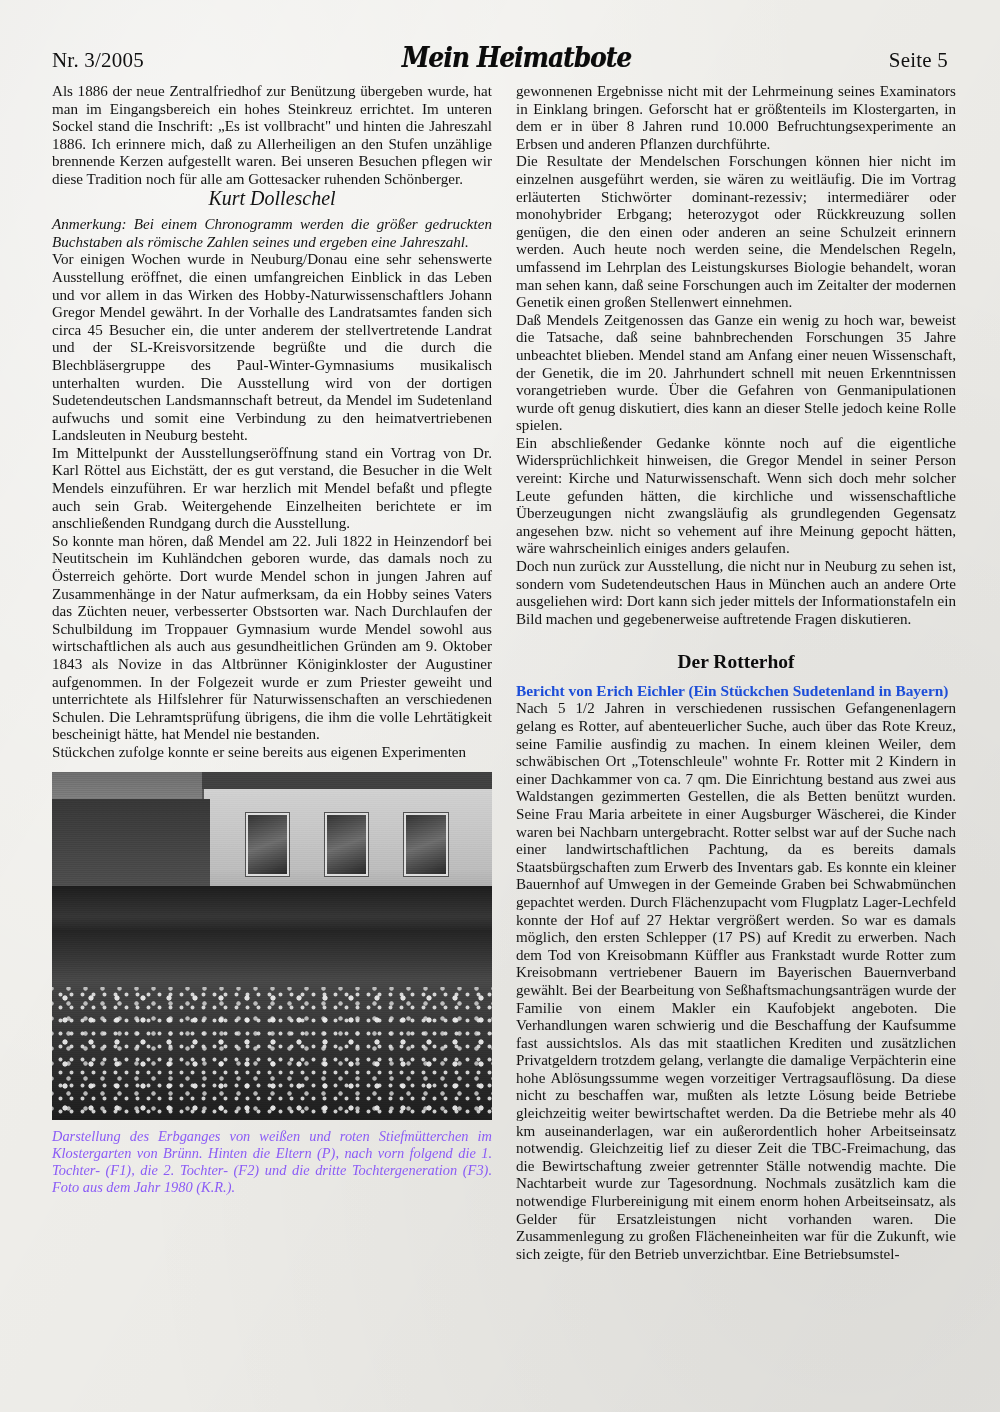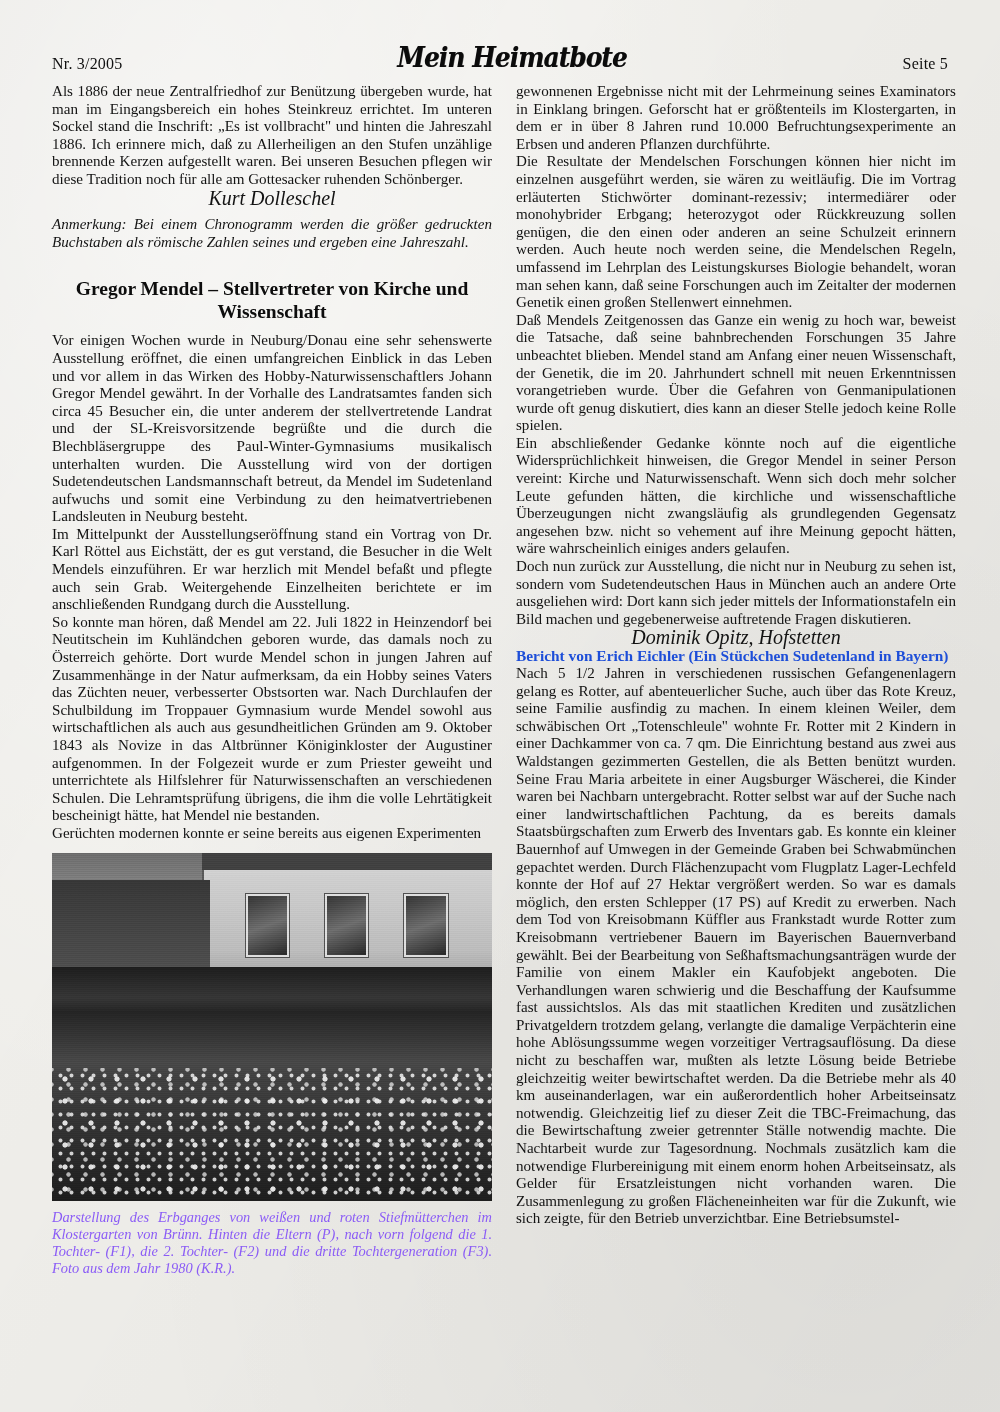--- a/index.html
+++ b/index.html
@@ -37,21 +37,21 @@
   }
 
   
   .masthead {
     display: flex;
     align-items: flex-end;
     justify-content: space-between;
     margin-bottom: 10px;
   }
   .issue, .pageno {
-    font-size: 16px;
+    font-size: 21px;
     color: #111;
     letter-spacing: 0.2px;
     white-space: nowrap;
   }
   .pageno { text-align: right; }
   .logo {
     flex: 1;
     text-align: center;
     font-family: "DejaVu Serif", serif;
     font-weight: bold;
@@ -205,26 +205,25 @@
       <div class="pageno">Seite 5</div>
     </div>
 
     <div class="columns">
 
       <div class="col">
         <p class="para">Als 1886 der neue Zentralfriedhof zur Benützung übergeben wurde, hat man im Eingangsbereich ein hohes Steinkreuz errichtet. Im unteren Sockel stand die Inschrift: „Es ist vollbracht" und hinten die Jahreszahl 1886. Ich erinnere mich, daß zu Allerheiligen an den Stufen unzählige brennende Kerzen aufgestellt waren. Bei unseren Besuchen pflegen wir diese Tradition noch für alle am Gottesacker ruhenden Schönberger.</p>
         <div class="sig">Kurt Dolleschel</div>
         <div class="note">Anmerkung: Bei einem Chronogramm werden die größer gedruckten Buchstaben als römische Zahlen seines und ergeben eine Jahreszahl.</div>
 
-        <h2 class="headline">Gregor Mendel – Stellvertreter von Kirche und Wissenschaft</h2>
 
         <p class="para">Vor einigen Wochen wurde in Neuburg/Donau eine sehr sehenswerte Ausstellung eröffnet, die einen umfangreichen Einblick in das Leben und vor allem in das Wirken des Hobby-Naturwissenschaftlers Johann Gregor Mendel gewährt. In der Vorhalle des Landratsamtes fanden sich circa 45 Besucher ein, die unter anderem der stellvertretende Landrat und der SL-Kreisvorsitzende begrüßte und die durch die Blechbläsergruppe des Paul-Winter-Gymnasiums musikalisch unterhalten wurden. Die Ausstellung wird von der dortigen Sudetendeutschen Landsmannschaft betreut, da Mendel im Sudetenland aufwuchs und somit eine Verbindung zu den heimatvertriebenen Landsleuten in Neuburg besteht.</p>
         <p class="para">Im Mittelpunkt der Ausstellungseröffnung stand ein Vortrag von Dr. Karl Röttel aus Eichstätt, der es gut verstand, die Besucher in die Welt Mendels einzuführen. Er war herzlich mit Mendel befaßt und pflegte auch sein Grab. Weitergehende Einzelheiten berichtete er im anschließenden Rundgang durch die Ausstellung.</p>
         <p class="para">So konnte man hören, daß Mendel am 22. Juli 1822 in Heinzendorf bei Neutitschein im Kuhländchen geboren wurde, das damals noch zu Österreich gehörte. Dort wurde Mendel schon in jungen Jahren auf Zusammenhänge in der Natur aufmerksam, da ein Hobby seines Vaters das Züchten neuer, verbesserter Obstsorten war. Nach Durchlaufen der Schulbildung im Troppauer Gymnasium wurde Mendel sowohl aus wirtschaftlichen als auch aus gesundheitlichen Gründen am 9. Oktober 1843 als Novize in das Altbrünner Königinkloster der Augustiner aufgenommen. In der Folgezeit wurde er zum Priester geweiht und unterrichtete als Hilfslehrer für Naturwissenschaften an verschiedenen Schulen. Die Lehramtsprüfung übrigens, die ihm die volle Lehrtätigkeit bescheinigt hätte, hat Mendel nie bestanden.</p>
-        <p class="para">Gerüchten modernen konnte er seine bereits aus eigenen Experimenten</p>
+        <p class="para">Stückchen zufolge konnte er seine bereits aus eigenen Experimenten</p>
 
         <div class="figure">
           <div class="photo">
             <div class="ph-sky"></div>
             <div class="ph-building"></div>
             <div class="ph-roofline"></div>
             <div class="ph-darkwall"></div>
             <div class="win" style="left:44%; top:12%; width:9%; height:17%;"></div>
             <div class="win" style="left:62%; top:12%; width:9%; height:17%;"></div>
             <div class="win" style="left:80%; top:12%; width:9%; height:17%;"></div>
@@ -237,22 +236,22 @@
           <div class="caption">Darstellung des Erbganges von weißen und roten Stiefmütterchen im Klostergarten von Brünn. Hinten die Eltern (P), nach vorn folgend die 1. Tochter- (F1), die 2. Tochter- (F2) und die dritte Tochtergeneration (F3). Foto aus dem Jahr 1980 (K.R.).</div>
         </div>
       </div>
 
       <div class="col">
         <p class="para">gewonnenen Ergebnisse nicht mit der Lehrmeinung seines Examinators in Einklang bringen. Geforscht hat er größtenteils im Klostergarten, in dem er in über 8 Jahren rund 10.000 Befruchtungsexperimente an Erbsen und anderen Pflanzen durchführte.</p>
         <p class="para">Die Resultate der Mendelschen Forschungen können hier nicht im einzelnen ausgeführt werden, sie wären zu weitläufig. Die im Vortrag erläuterten Stichwörter dominant-rezessiv; intermediärer oder monohybrider Erbgang; heterozygot oder Rückkreuzung sollen genügen, die den einen oder anderen an seine Schulzeit erinnern werden. Auch heute noch werden seine, die Mendelschen Regeln, umfassend im Lehrplan des Leistungskurses Biologie behandelt, woran man sehen kann, daß seine Forschungen auch im Zeitalter der modernen Genetik einen großen Stellenwert einnehmen.</p>
         <p class="para">Daß Mendels Zeitgenossen das Ganze ein wenig zu hoch war, beweist die Tatsache, daß seine bahnbrechenden Forschungen 35 Jahre unbeachtet blieben. Mendel stand am Anfang einer neuen Wissenschaft, der Genetik, die im 20. Jahrhundert schnell mit neuen Erkenntnissen vorangetrieben wurde. Über die Gefahren von Genmanipulationen wurde oft genug diskutiert, dies kann an dieser Stelle jedoch keine Rolle spielen.</p>
         <p class="para">Ein abschließender Gedanke könnte noch auf die eigentliche Widersprüchlichkeit hinweisen, die Gregor Mendel in seiner Person vereint: Kirche und Naturwissenschaft. Wenn sich doch mehr solcher Leute gefunden hätten, die kirchliche und wissenschaftliche Überzeugungen nicht zwangsläufig als grundlegenden Gegensatz angesehen bzw. nicht so vehement auf ihre Meinung gepocht hätten, wäre wahrscheinlich einiges anders gelaufen.</p>
         <p class="para">Doch nun zurück zur Ausstellung, die nicht nur in Neuburg zu sehen ist, sondern vom Sudetendeutschen Haus in München auch an andere Orte ausgeliehen wird: Dort kann sich jeder mittels der Informationstafeln ein Bild machen und gegebenerweise auftretende Fragen diskutieren.</p>
-        <div class="sig">Dominik Opitz, Hofstetten</div>
-
+
+        <h2 class="headline tight">Der Rotterhof</h2>
         <div class="subhead">Bericht von Erich Eichler (Ein Stückchen Sudetenland in Bayern)</div>
 
         <p class="para">Nach 5 1/2 Jahren in verschiedenen russischen Gefangenenlagern gelang es Rotter, auf abenteuerlicher Suche, auch über das Rote Kreuz, seine Familie ausfindig zu machen. In einem kleinen Weiler, dem schwäbischen Ort „Totenschleule" wohnte Fr. Rotter mit 2 Kindern in einer Dachkammer von ca. 7 qm. Die Einrichtung bestand aus zwei aus Waldstangen gezimmerten Gestellen, die als Betten benützt wurden. Seine Frau Maria arbeitete in einer Augsburger Wäscherei, die Kinder waren bei Nachbarn untergebracht. Rotter selbst war auf der Suche nach einer landwirtschaftlichen Pachtung, da es bereits damals Staatsbürgschaften zum Erwerb des Inventars gab. Es konnte ein kleiner Bauernhof auf Umwegen in der Gemeinde Graben bei Schwabmünchen gepachtet werden. Durch Flächenzupacht vom Flugplatz Lager-Lechfeld konnte der Hof auf 27 Hektar vergrößert werden. So war es damals möglich, den ersten Schlepper (17 PS) auf Kredit zu erwerben. Nach dem Tod von Kreisobmann Küffler aus Frankstadt wurde Rotter zum Kreisobmann vertriebener Bauern im Bayerischen Bauernverband gewählt. Bei der Bearbeitung von Seßhaftsmachungsanträgen wurde der Familie von einem Makler ein Kaufobjekt angeboten. Die Verhandlungen waren schwierig und die Beschaffung der Kaufsumme fast aussichtslos. Als das mit staatlichen Krediten und zusätzlichen Privatgeldern trotzdem gelang, verlangte die damalige Verpächterin eine hohe Ablösungssumme wegen vorzeitiger Vertragsauflösung. Da diese nicht zu beschaffen war, mußten als letzte Lösung beide Betriebe gleichzeitig weiter bewirtschaftet werden. Da die Betriebe mehr als 40 km auseinanderlagen, war ein außerordentlich hoher Arbeitseinsatz notwendig. Gleichzeitig lief zu dieser Zeit die TBC-Freimachung, das die Bewirtschaftung zweier getrennter Ställe notwendig machte. Die Nachtarbeit wurde zur Tagesordnung. Nochmals zusätzlich kam die notwendige Flurbereinigung mit einem enorm hohen Arbeitseinsatz, als Gelder für Ersatzleistungen nicht vorhanden waren. Die Zusammenlegung zu großen Flächeneinheiten war für die Zukunft, wie sich zeigte, für den Betrieb unverzichtbar. Eine Betriebsumstel-</p>
       </div>
 
     </div>
   </div>
 </div>
 
 </body></html>

